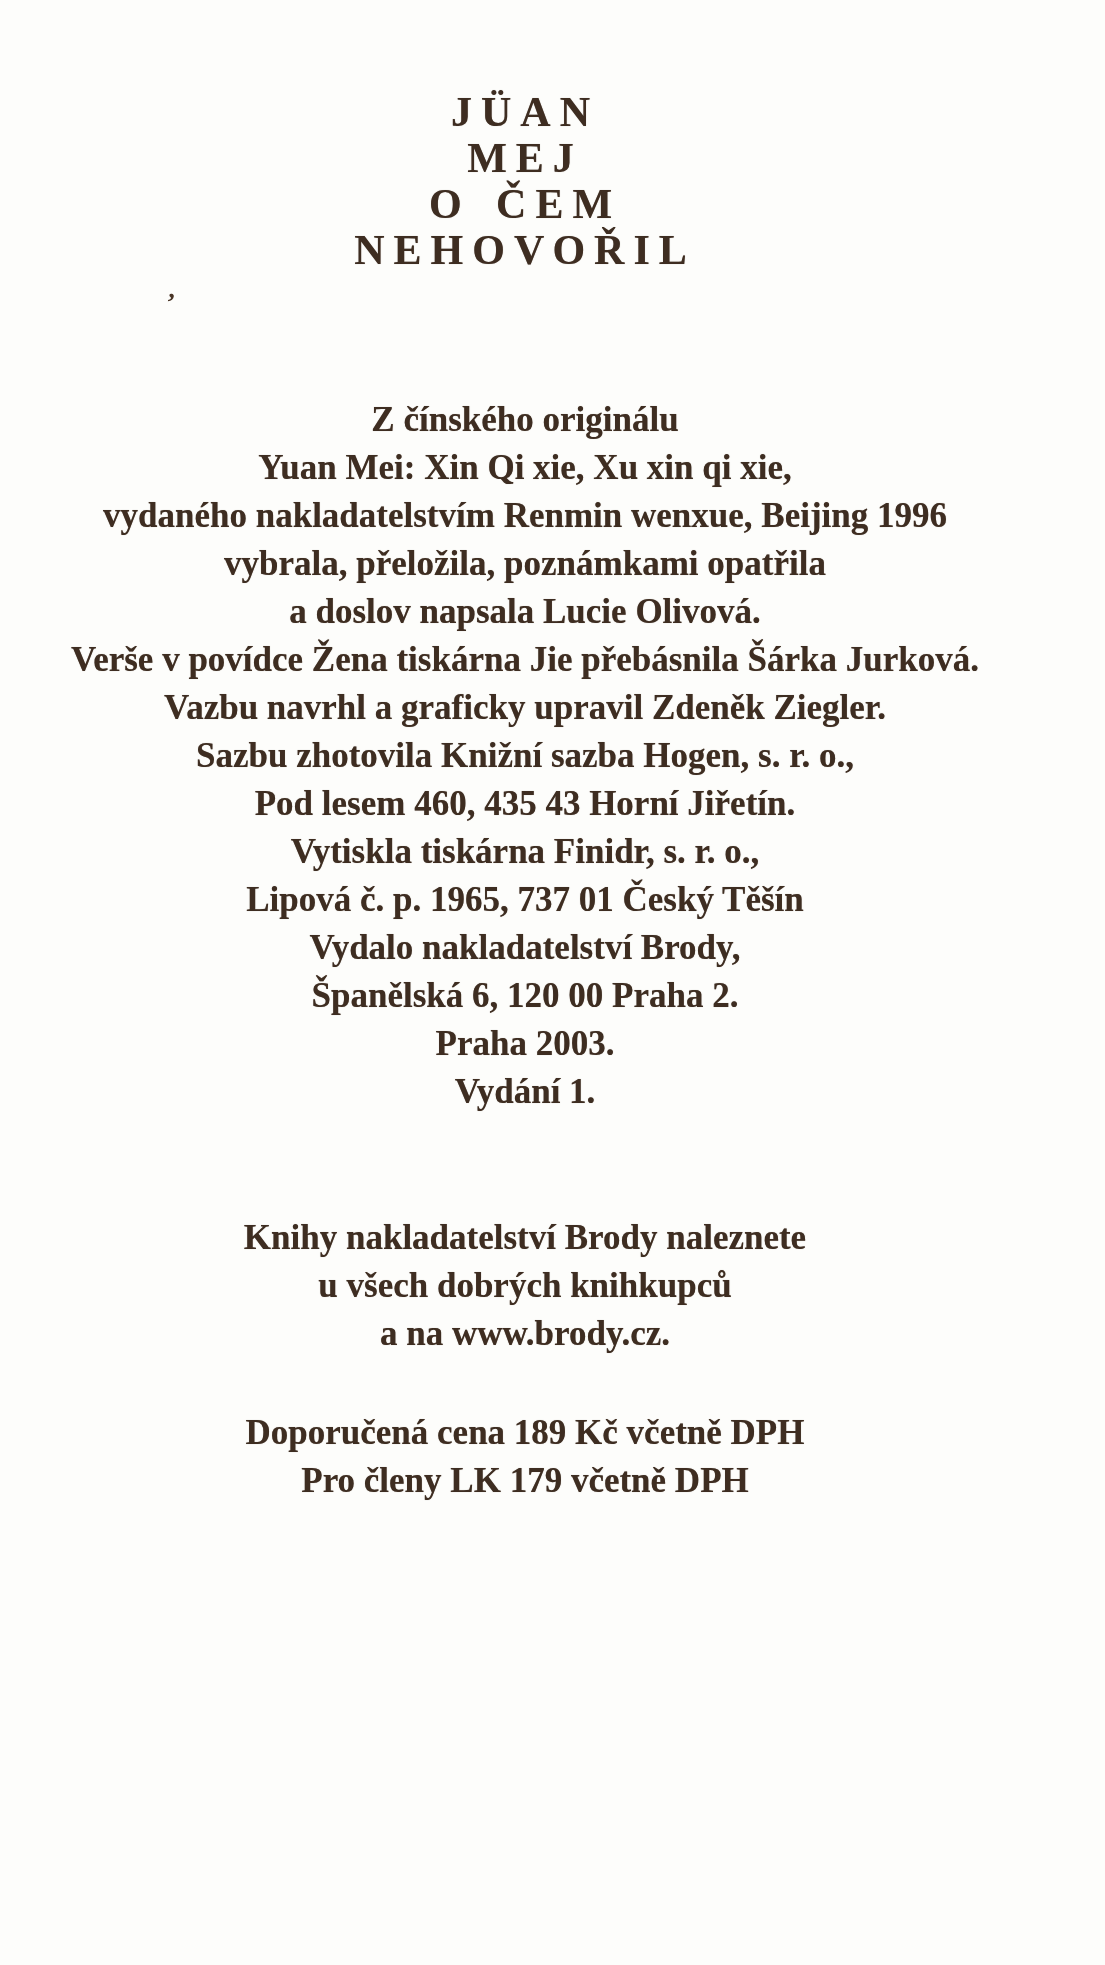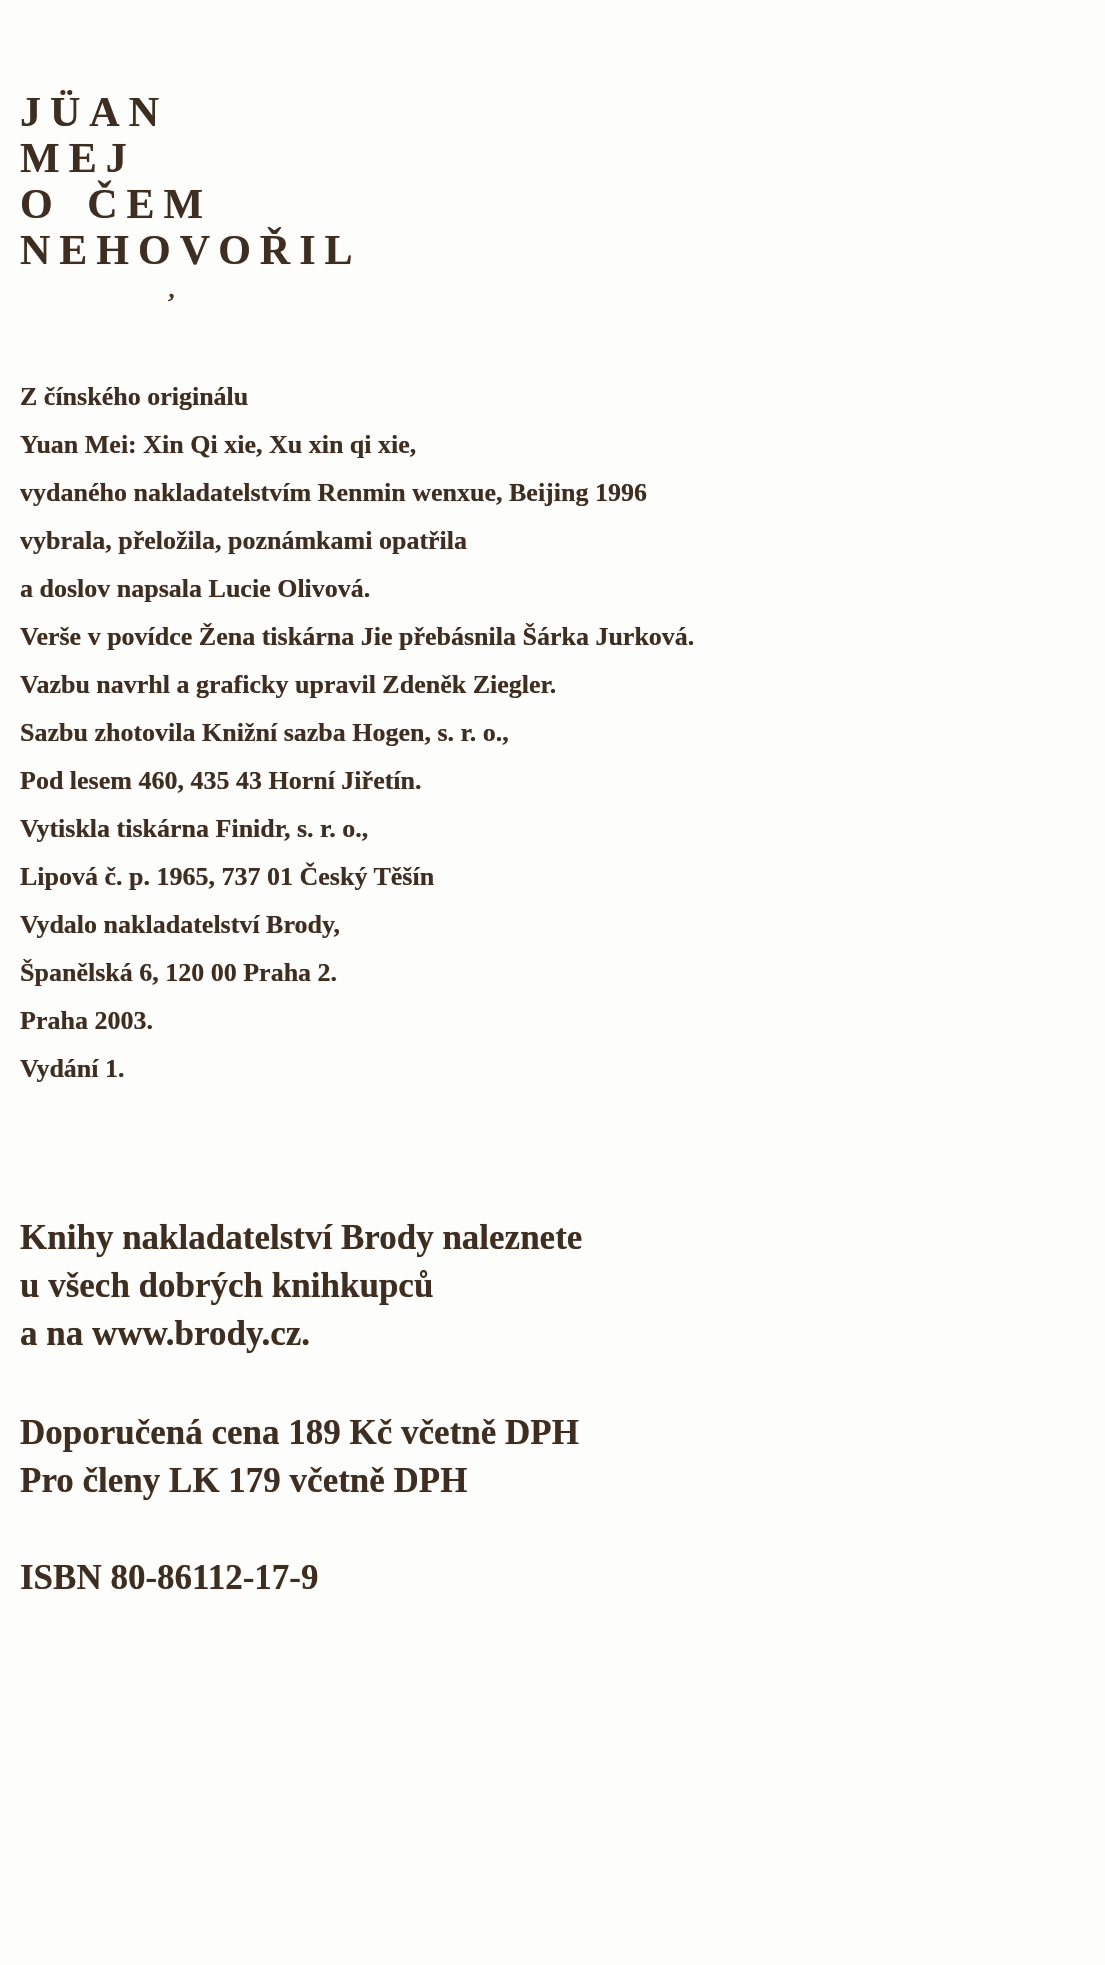--- a/index.html
+++ b/index.html
@@ -16,36 +16,37 @@
     color: #3e2d21;
   }
   .page {
     position: absolute;
     inset: 0;
   }
   .block {
     position: absolute;
     left: 20px;
     width: 1010px;
+    text-align: center;
     font-weight: bold;
     text-shadow: 0 0 0.7px rgba(62, 45, 33, 0.55);
   }
   .block .line {
     white-space: nowrap;
   }
   .title-block {
     top: 89px;
     font-size: 42px;
     line-height: 46px;
     letter-spacing: 9px;
     word-spacing: 6px;
   }
   .imprint-block {
-    top: 373px;
-    font-size: 26px;
+    top: 396px;
+    font-size: 35px;
     line-height: 48px;
   }
   .distribution-block {
     top: 1214px;
     font-size: 35px;
     line-height: 48px;
   }
   .price-block {
     top: 1409px;
     font-size: 35px;
@@ -102,17 +103,14 @@
     <div class="line">Knihy nakladatelství Brody naleznete</div>
     <div class="line">u všech dobrých knihkupců</div>
     <div class="line">a na www.brody.cz.</div>
   </div>
 
   <div class="block price-block">
     <div class="line">Doporučená cena 189 Kč včetně DPH</div>
     <div class="line">Pro členy LK 179 včetně DPH</div>
   </div>
 
-  <div class="block isbn-block">
-    <div class="line">ISBN 80-86112-17-9</div>
-  </div>
 
 </div>
 
 </body></html>

